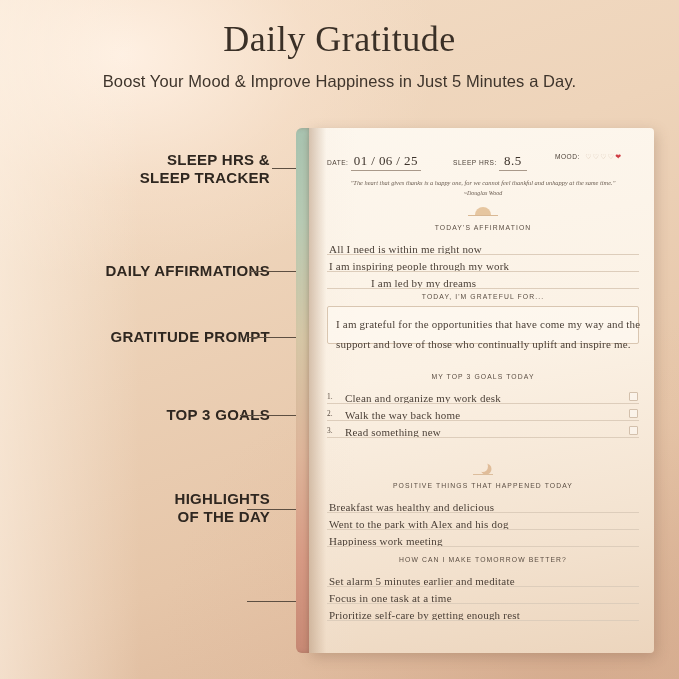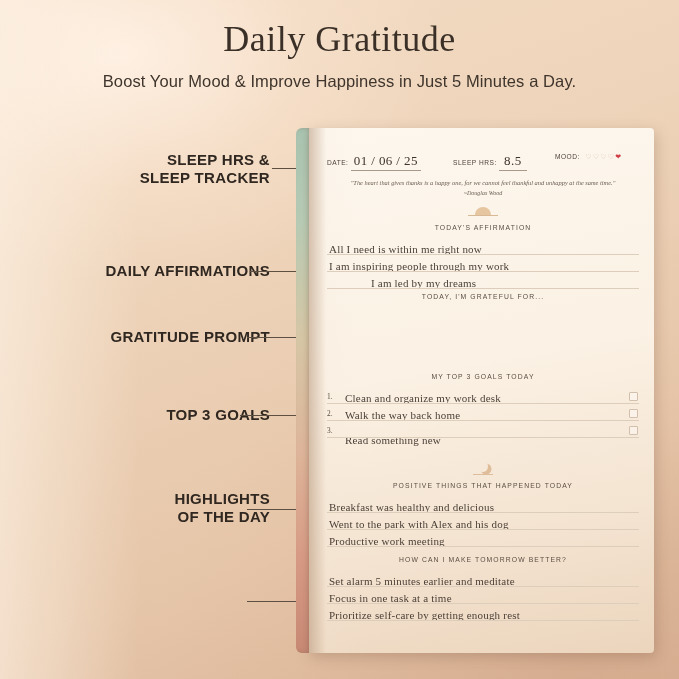--- a/index.html
+++ b/index.html
@@ -342,55 +342,61 @@
 
         <div class="section-head sh-affirm">TODAY'S AFFIRMATION</div>
         <div class="hw" style="top:115px; left:2px;">All I need is within me right now</div>
         <div class="line" style="top:126px;"></div>
         <div class="hw" style="top:132px; left:2px;">I am inspiring people through my work</div>
         <div class="line" style="top:143px;"></div>
         <div class="hw" style="top:149px; left:2px;margin-left:42px;">I am led by my dreams</div>
         <div class="line" style="top:160px;"></div>
 
         <div class="section-head sh-grateful">TODAY, I'M GRATEFUL FOR...</div>
+        <div class="gratitude-box">
+          <div class="inner">
+            <span class="hw">I am grateful for the opportunities that have come my way and the</span>
+            <span class="hw">support and love of those who continually uplift and inspire me.</span>
+          </div>
+        </div>
 
         <div class="section-head sh-goals">MY TOP 3 GOALS TODAY</div>
 
         <div class="goal-row" style="top:264px;">
           <span class="goal-num">1.</span>
           <span class="hw goal-text" style="top:0;">Clean and organize my work desk</span>
           <span class="checkbox" style="top:0;"></span>
         </div>
         <div class="line" style="top:275px;"></div>
 
         <div class="goal-row" style="top:281px;">
           <span class="goal-num">2.</span>
           <span class="hw goal-text" style="top:0;">Walk the way back home</span>
           <span class="checkbox" style="top:0;"></span>
         </div>
         <div class="line" style="top:292px;"></div>
 
         <div class="goal-row" style="top:298px;">
           <span class="goal-num">3.</span>
-          <span class="hw goal-text" style="top:8px;">Read something new</span>
+          <span class="hw goal-text" style="top:0;">Read something new</span>
           <span class="checkbox" style="top:0;"></span>
         </div>
         <div class="line" style="top:309px;"></div>
 
         <div class="moon">
           <div class="crescent"></div>
           <div class="base"></div>
         </div>
 
         <div class="section-head sh-positive">POSITIVE THINGS THAT HAPPENED TODAY</div>
         <div class="hw" style="top:373px; left:2px;">Breakfast was healthy and delicious</div>
         <div class="line" style="top:384px;"></div>
         <div class="hw" style="top:390px; left:2px;">Went to the park with Alex and his dog</div>
         <div class="line" style="top:401px;"></div>
-        <div class="hw" style="top:407px; left:2px;">Productive work meeting</div>
+        <div class="hw" style="top:407px; left:2px;">Happiness work meeting</div>
         <div class="line" style="top:418px;"></div>
 
         <div class="section-head sh-better">HOW CAN I MAKE TOMORROW BETTER?</div>
         <div class="hw" style="top:447px; left:2px;">Set alarm 5 minutes earlier and meditate</div>
         <div class="line" style="top:458px;"></div>
         <div class="hw" style="top:464px; left:2px;">Focus in one task at a time</div>
         <div class="line" style="top:475px;"></div>
         <div class="hw" style="top:481px; left:2px;">Prioritize self-care by getting enough rest</div>
         <div class="line" style="top:492px;"></div>
 

